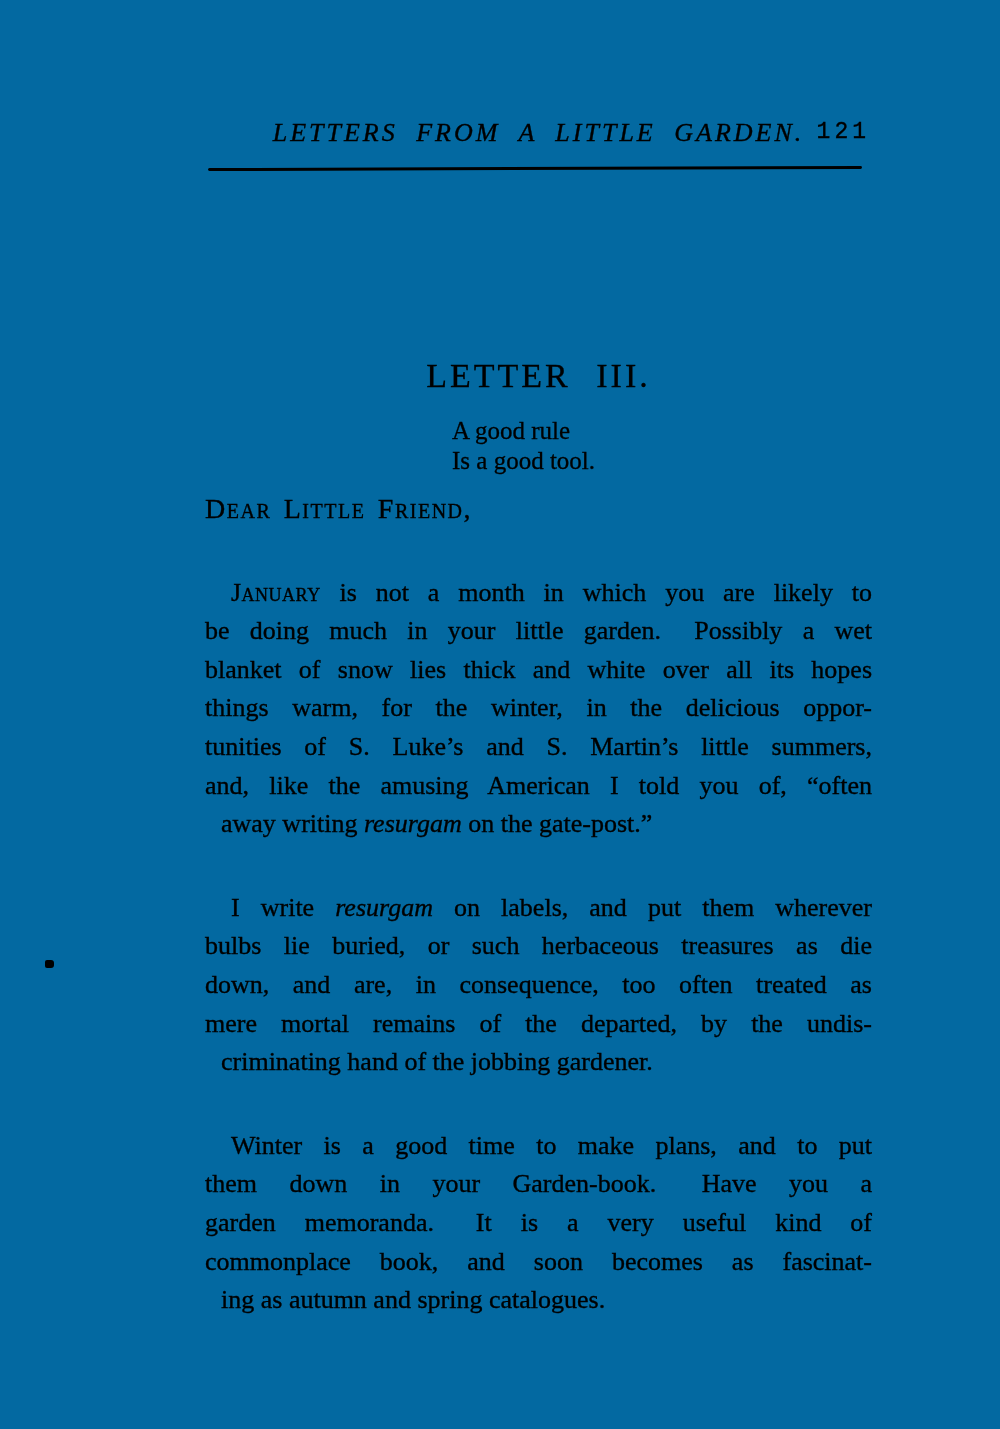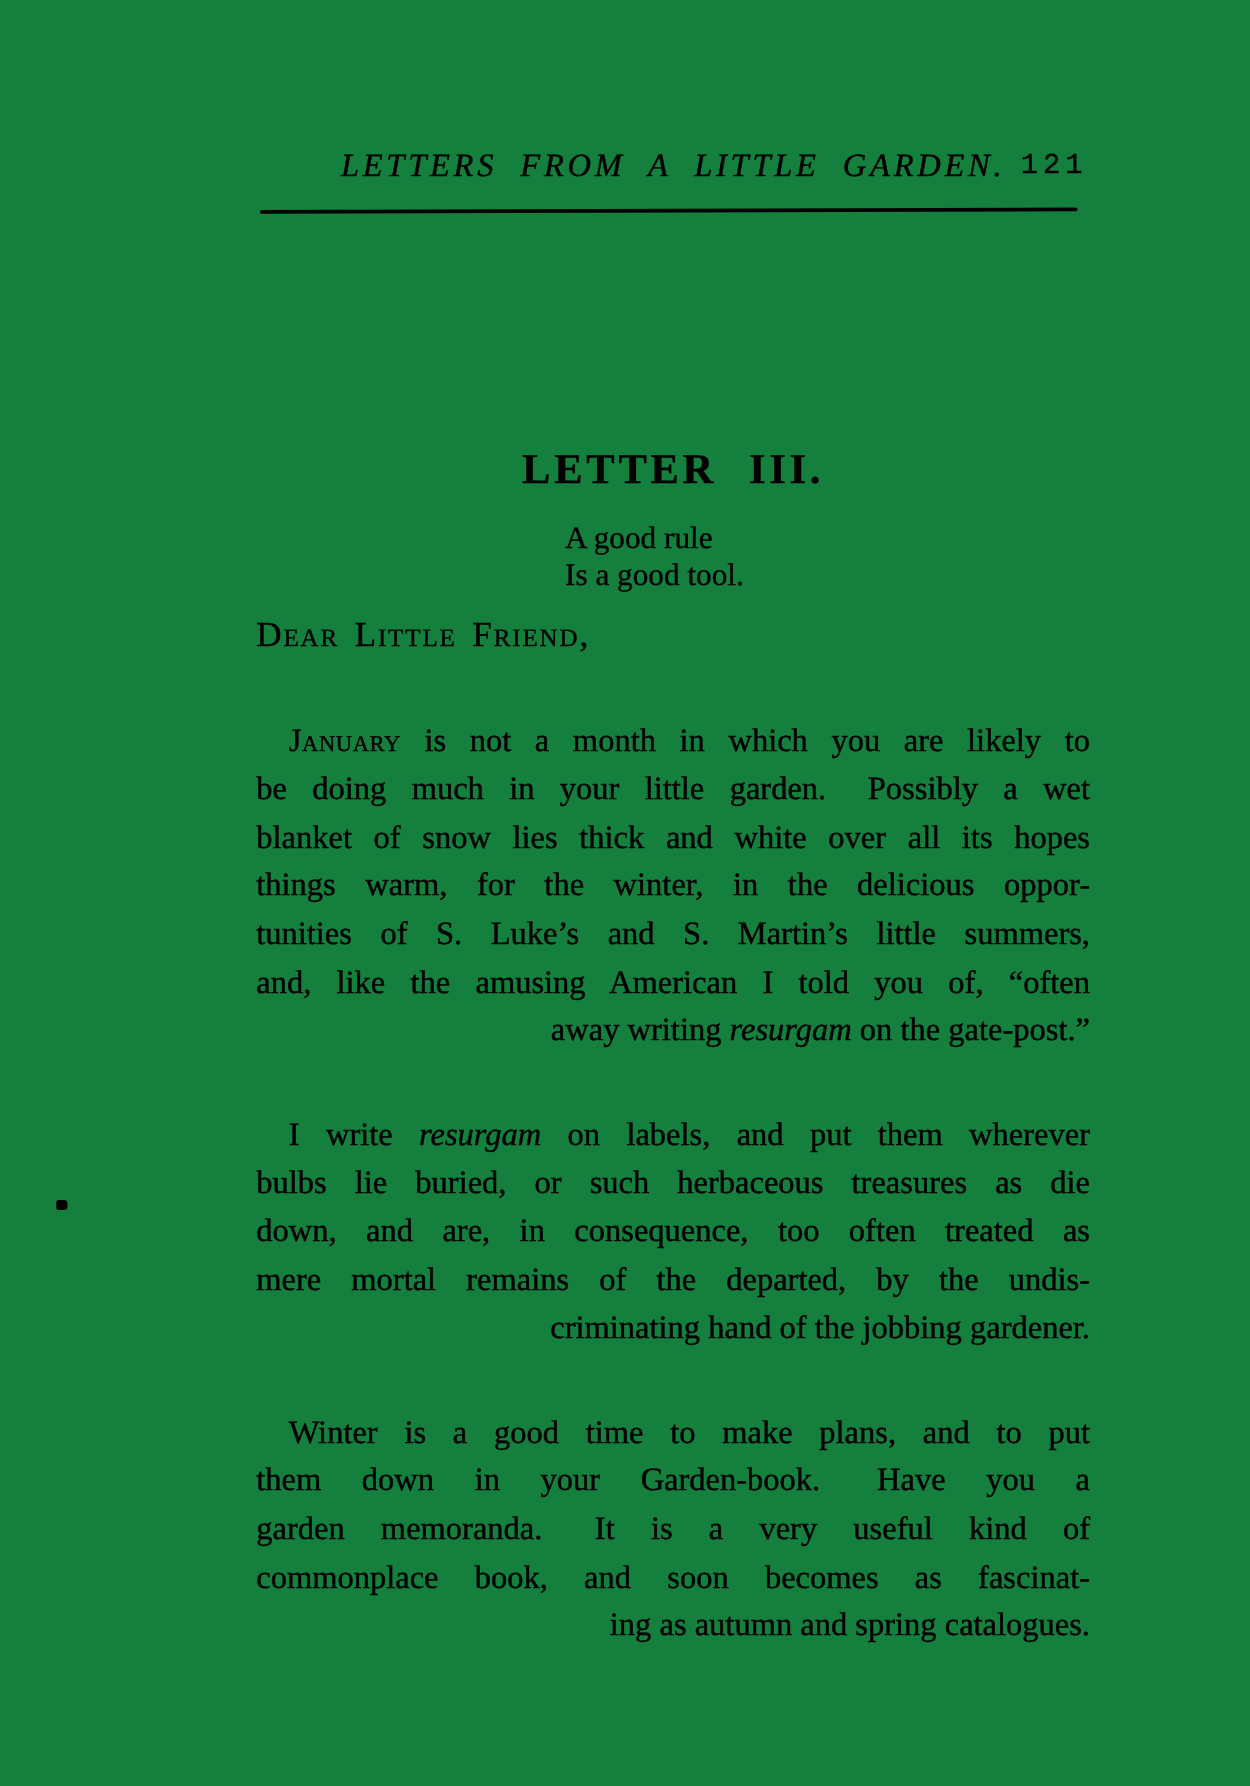--- a/index.html
+++ b/index.html
@@ -1,20 +1,20 @@
 <!DOCTYPE html>
 <html><head>
 <meta charset="utf-8">
 <style>
   html, body { margin: 0; padding: 0; background: #ffffff; }
   .page {
     position: relative;
     width: 1000px;
     height: 1429px;
-    background: #15803d;
+    background: #0369a1;
     color: #000000;
     font-family: "Liberation Serif", serif;
     overflow: hidden;
   }
   .column {
     position: absolute;
     left: 205px;
     top: 0;
     width: 667px;
     height: 100%;
@@ -53,21 +53,21 @@
     border-radius: 2px;
     transform: rotate(-0.18deg);
   }
   .chapter-heading {
     position: absolute;
     top: 357px;
     left: 0;
     width: 100%;
     margin: 0;
     font-size: 34px;
-    font-weight: 700;
+    font-weight: 400;
     letter-spacing: 3px;
     word-spacing: 14px;
     text-align: center;
     -webkit-text-stroke: 0.3px #000;
   }
   .epigraph {
     position: absolute;
     top: 416px;
     left: 247px;
     font-size: 25px;
@@ -85,21 +85,21 @@
     -webkit-text-stroke: 0.35px #000;
   }
   .salutation {
     font-variant: small-caps;
     font-size: 28px;
     letter-spacing: 1.5px;
     word-spacing: 4px;
   }
   .line { width: 100%; }
   .line.just { text-align: justify; text-align-last: justify; }
-  .line.last { text-align: right; }
+  .line.last { text-align: left; margin-left: 16px; }
   .line.indent { text-indent: 26px; margin-top: 45px; }
   .sc { font-variant: small-caps; letter-spacing: 0.5px; }
   i { font-style: italic; }
   .ink-speck {
     position: absolute;
     left: 45px;
     top: 960px;
     width: 9px;
     height: 8px;
     background: #000;

